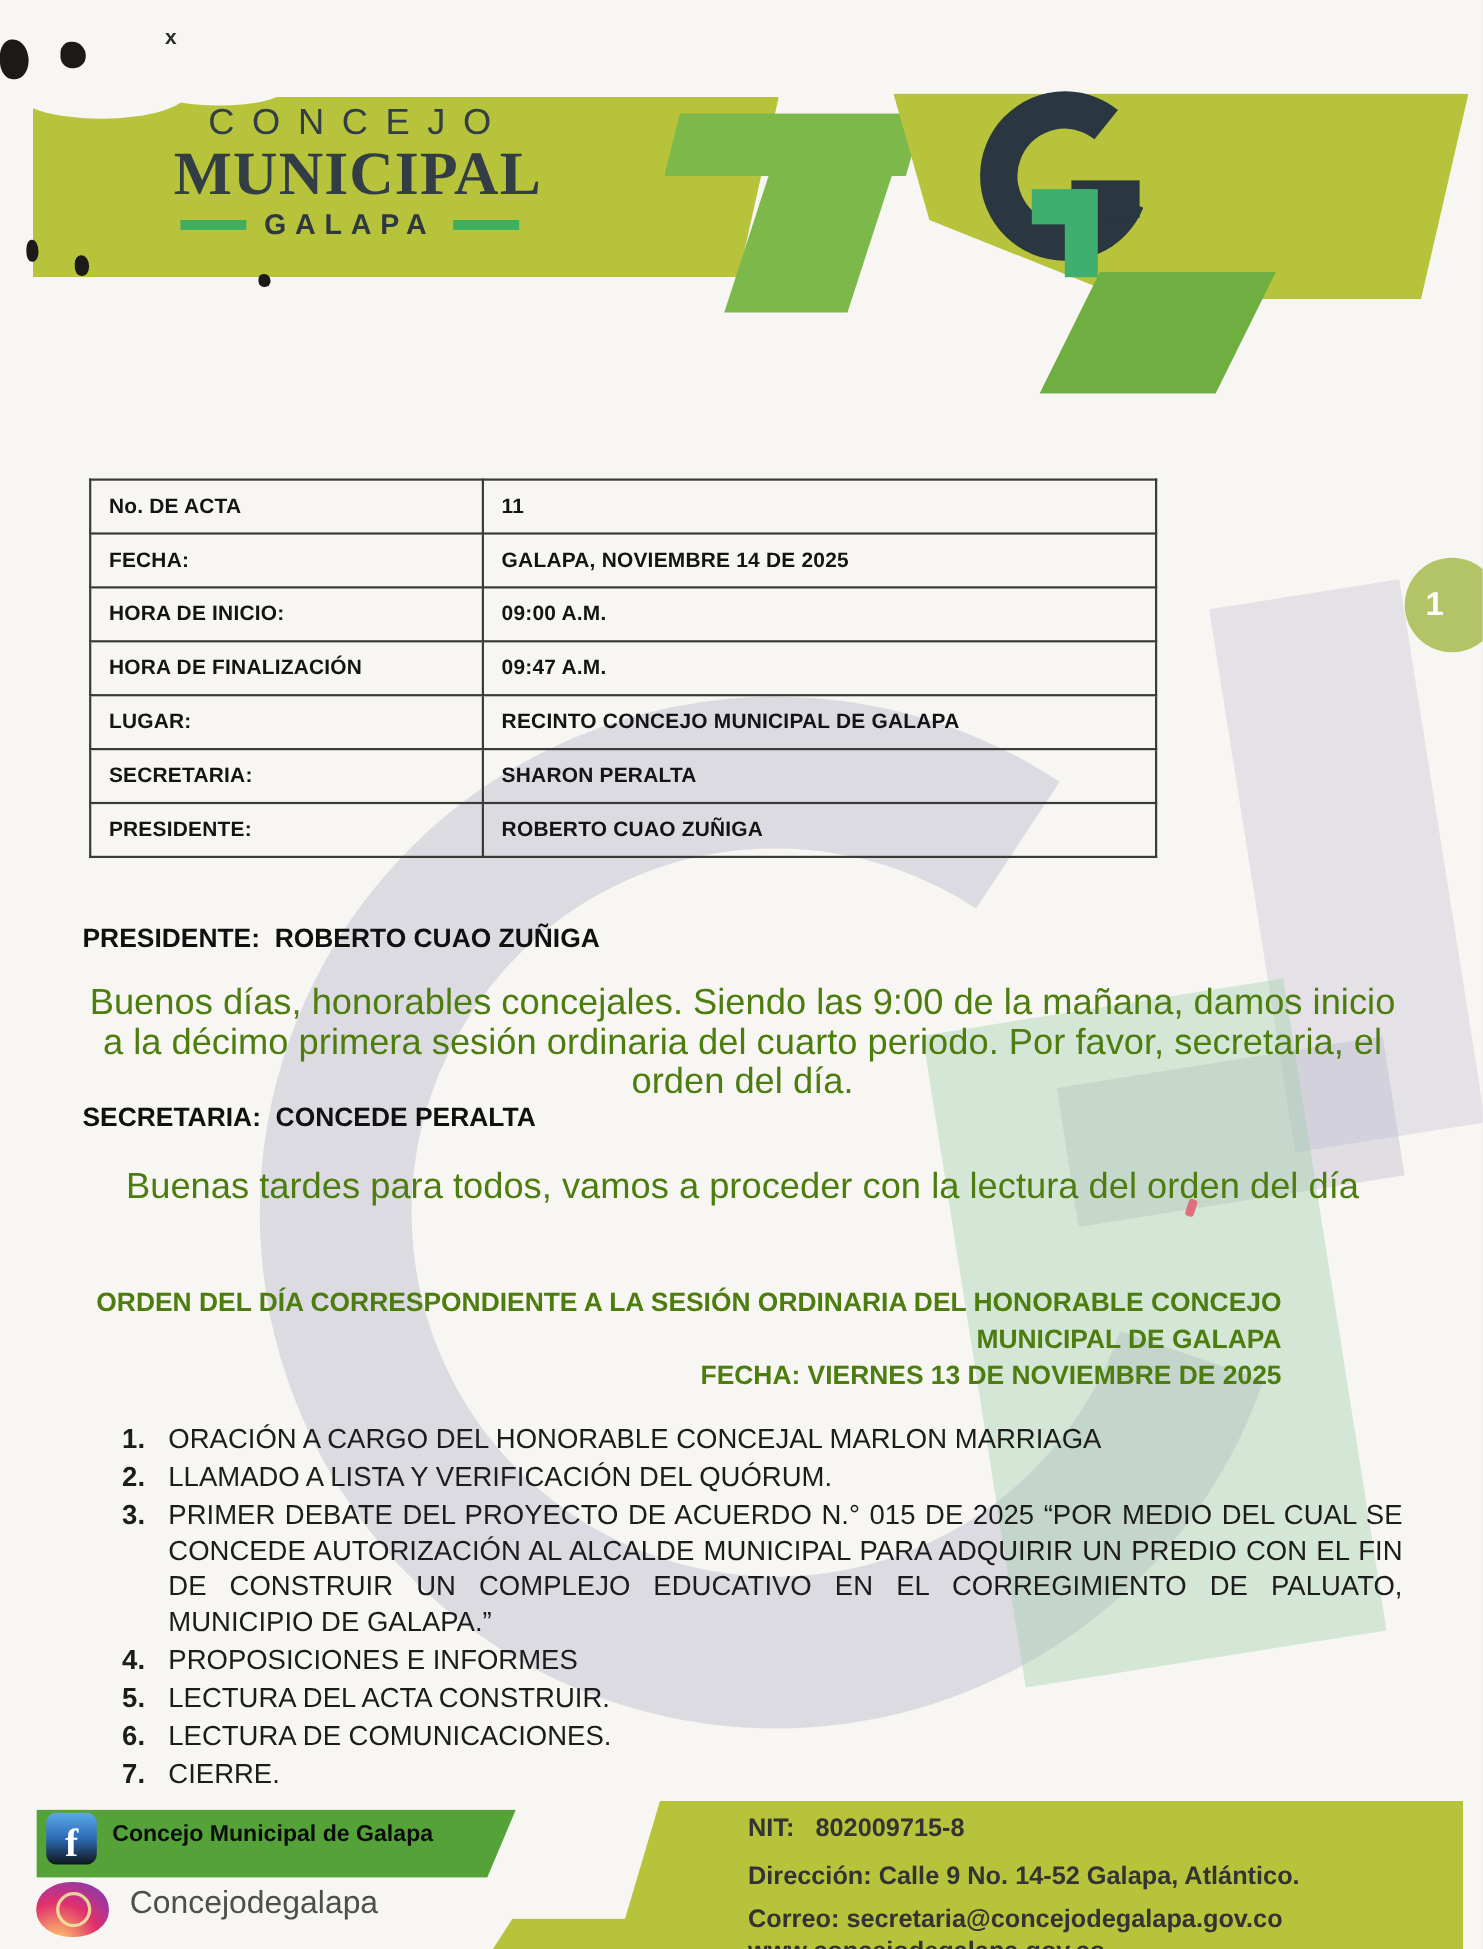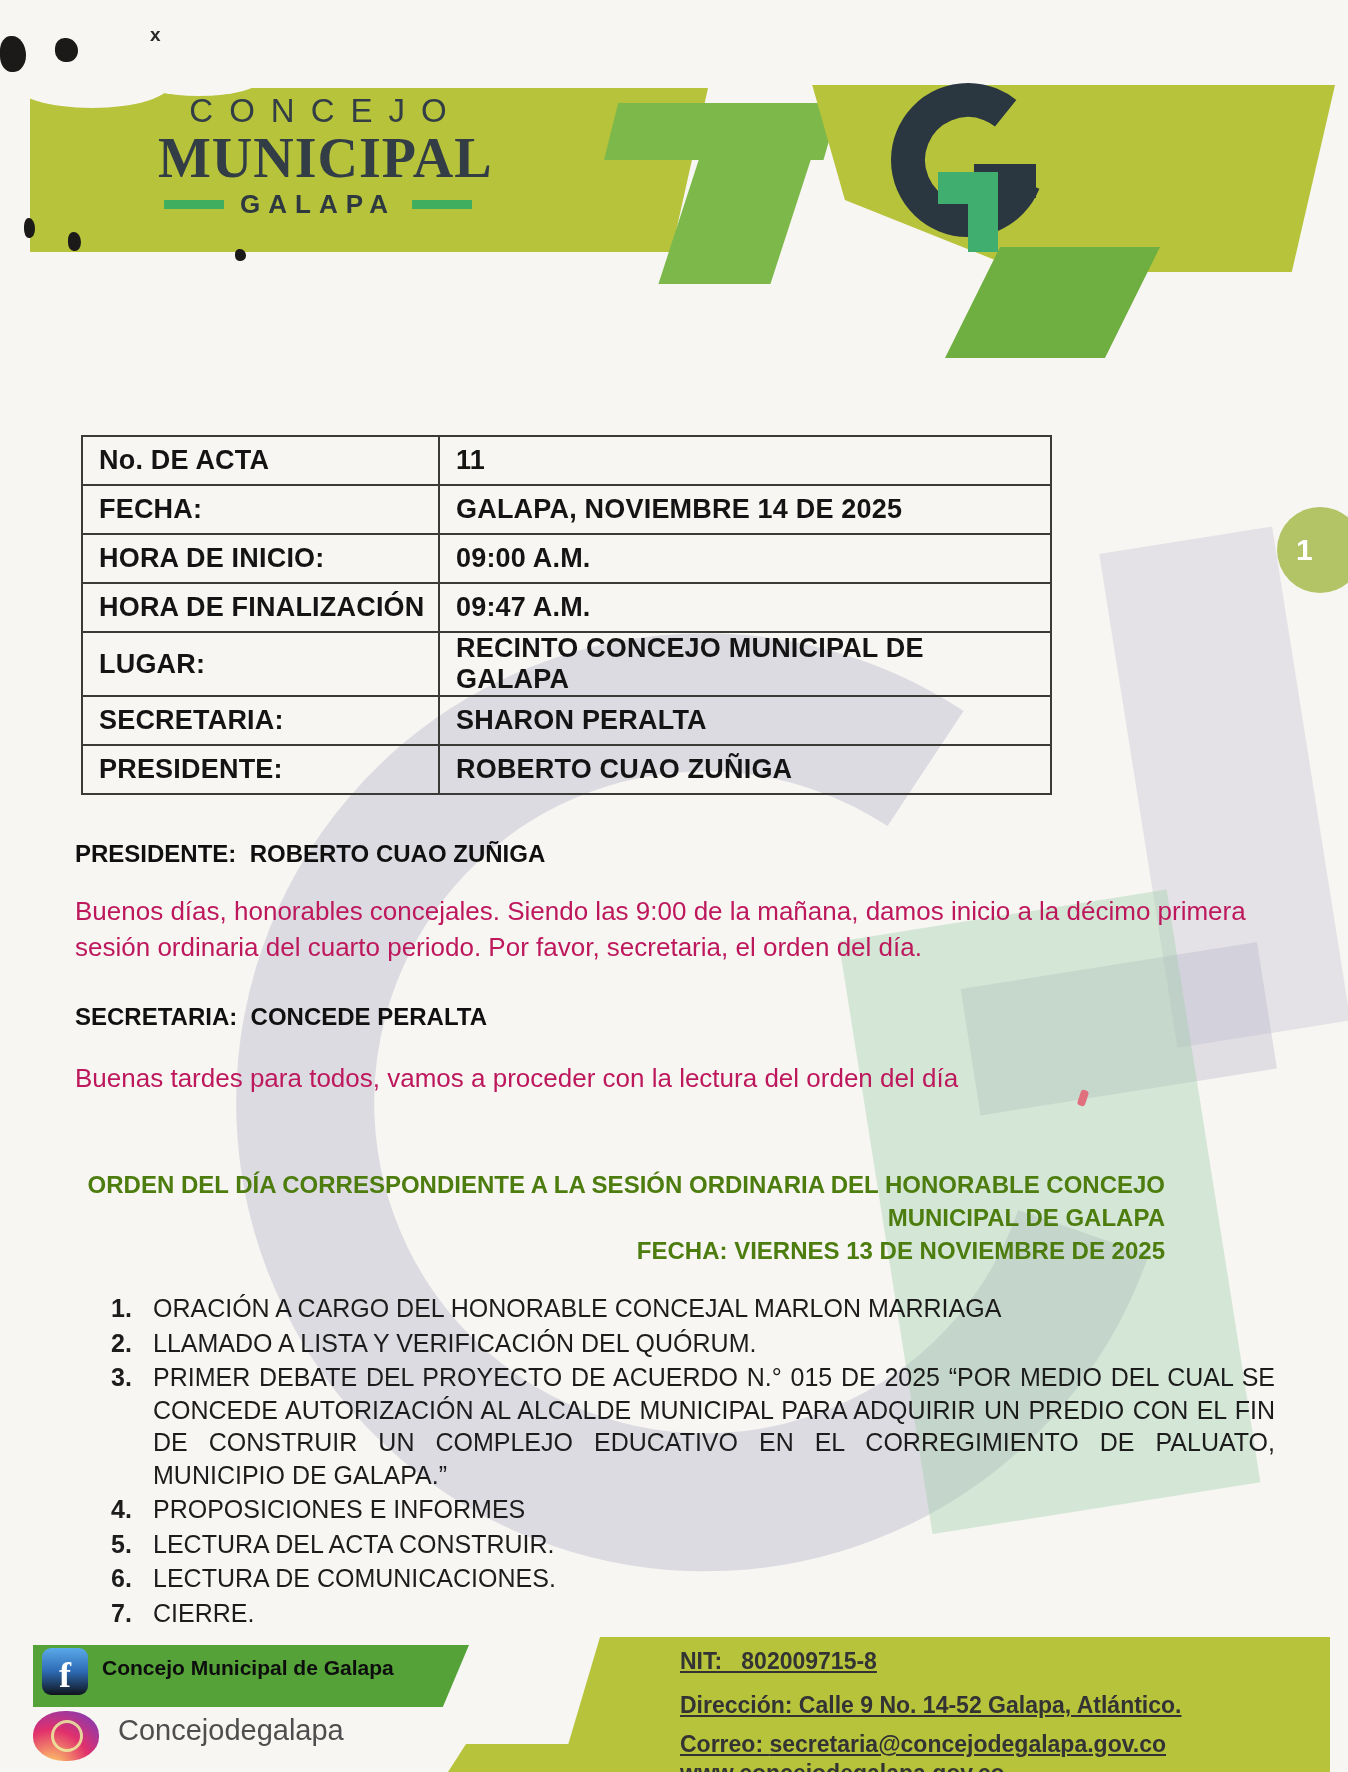--- a/index.html
+++ b/index.html
@@ -48,26 +48,26 @@
   .blob{background:#1c1a18;border-radius:46% 60% 52% 50%;}
   .torn{background:#f7f6f2;border-radius:50%;}
   .hand-x{font-size:19px;color:#2a2a2a;font-weight:700;}
   .pink-dot{width:8px;height:16px;background:#e0707e;border-radius:3px;transform:rotate(18deg);}
   
   .meta-table{
     position:absolute;left:81px;top:435px;width:971px;border-collapse:collapse;table-layout:fixed;
   }
   .meta-table td{
     border:2.5px solid #3a3a36;height:47px;padding:0 6px 0 16px;
-    font-size:27px;font-weight:700;color:#141414;vertical-align:middle;letter-spacing:.2px;
+    font-size:19px;font-weight:700;color:#141414;vertical-align:middle;letter-spacing:.2px;
   }
   .meta-table td.c1{width:333px;}
   
   .h-line{position:absolute;left:75px;font-size:24px;font-weight:700;color:#101010;white-space:pre-wrap;}
-  .para{position:absolute;left:75px;width:1200px;font-size:26px;line-height:36px;color:#be185d;}
+  .para{position:absolute;left:75px;width:1200px;font-size:33px;line-height:36px;color:#4d7c0f;text-align:center;}
   .agenda-title{position:absolute;left:75px;top:1168px;width:1090px;text-align:right;
     font-size:24px;font-weight:700;color:#4d7c0f;line-height:33px;}
   .agenda-list{position:absolute;left:111px;top:1292px;width:1164px;}
   .agenda-item{display:flex;font-size:25px;line-height:32.5px;color:#1c1c1c;margin-bottom:2px;}
   .agenda-item .num{width:42px;flex:0 0 42px;font-weight:700;}
   .agenda-item .txt{flex:1;}
   .agenda-item.justify .txt{text-align:justify;}
   
   .fb-bar{left:33px;top:1645px;width:436px;height:62px;background:#54a238;
     clip-path:polygon(0 0,100% 0,94% 100%,0 100%);}
@@ -82,21 +82,21 @@
     position:absolute;left:33px;top:1711px;width:66px;height:50px;border-radius:48%;
     background:radial-gradient(circle at 28% 115%,#fdc468 8%,#e1306c 52%,#833ab4 92%);
   }
   .ig-icon::after{
     content:"";position:absolute;left:18px;top:9px;width:26px;height:26px;border-radius:50%;
     border:3px solid rgba(235,240,160,.85);
   }
   .ig-label{position:absolute;left:118px;top:1714px;font-size:29px;color:#4e4e4e;}
   .contact-band{left:560px;top:1637px;width:770px;height:135px;background:#b6c33b;
     clip-path:polygon(5.2% 0,100% 0,100% 100%,0 100%);}
-  .contact{position:absolute;left:680px;font-size:23px;font-weight:700;color:#333;white-space:pre-wrap;text-decoration:underline;}
+  .contact{position:absolute;left:680px;font-size:23px;font-weight:700;color:#333;white-space:pre-wrap;}
   .contact a{color:#333;}
   .sliver{left:448px;top:1744px;width:150px;height:28px;background:#b6c33b;
     clip-path:polygon(12% 0,100% 0,88% 100%,0 100%);}
 </style>
 </head>
 <body>
 
 <div class="page">
 
   <svg class="watermark" width="1348" height="1772" viewBox="0 0 1348 1772">

